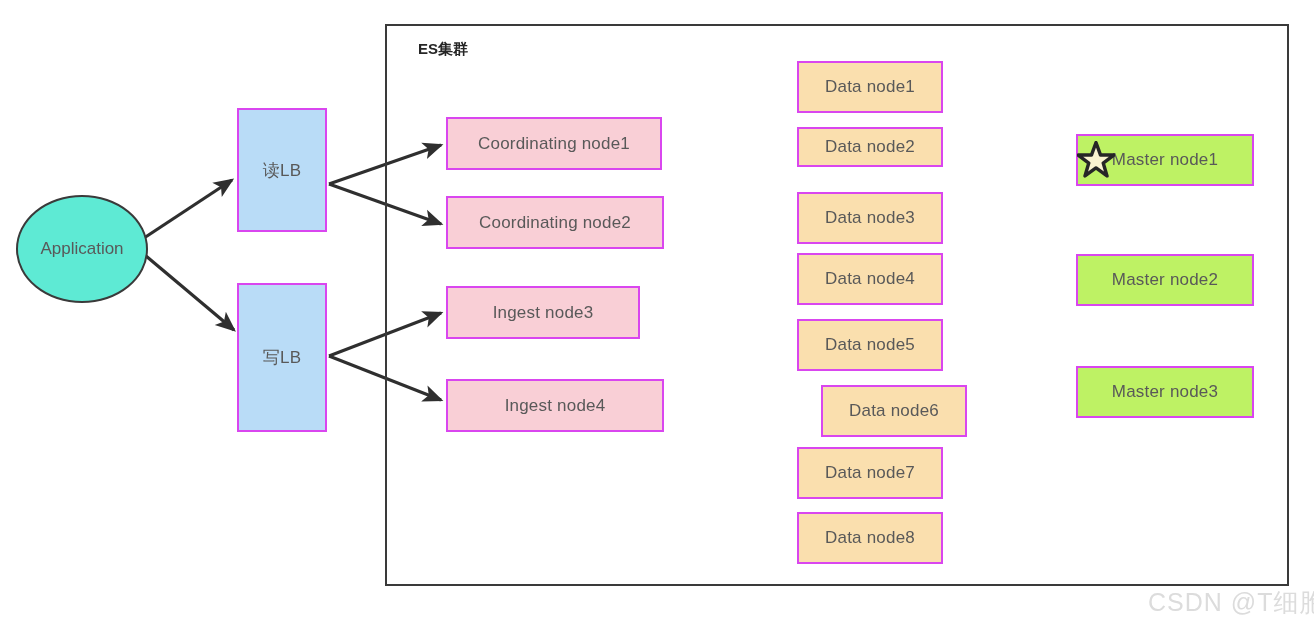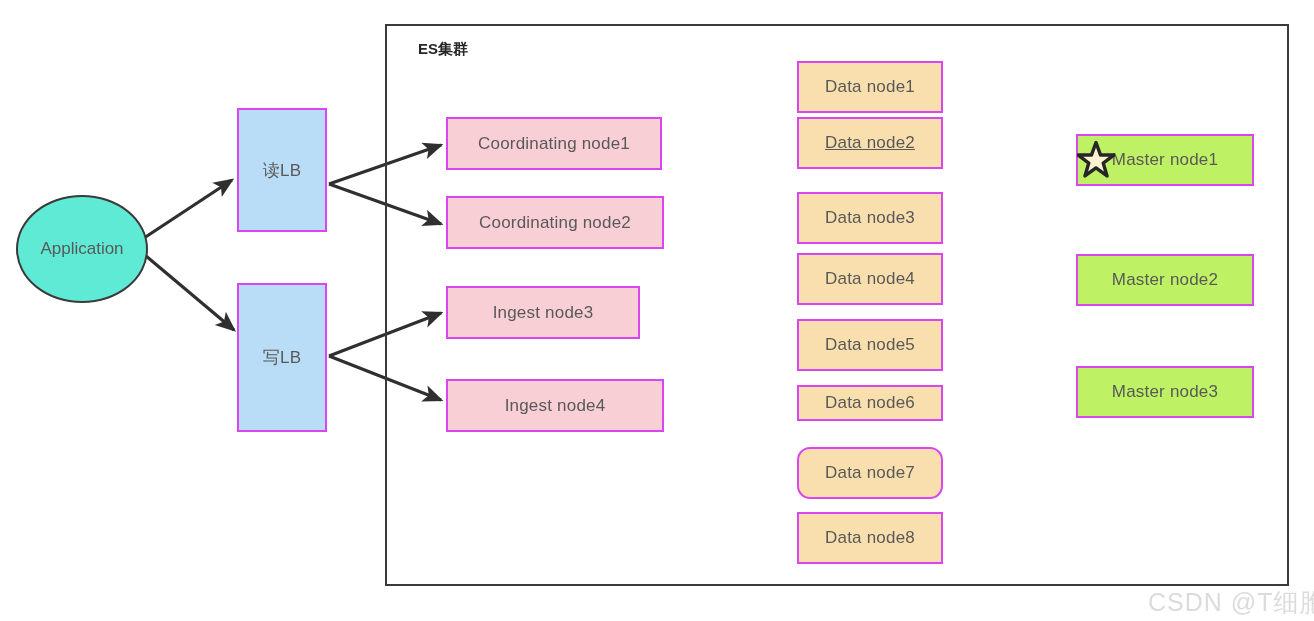--- a/index.html
+++ b/index.html
@@ -132,36 +132,36 @@
   <div class="node pink" style="left:446px; top:286px; width:194px; height:53px;">
     <span>Ingest node3</span>
   </div>
   <div class="node pink" style="left:446px; top:379px; width:218px; height:53px;">
     <span>Ingest node4</span>
   </div>
 
   <div class="node orange" style="left:797px; top:61px; width:146px; height:52px;">
     <span>Data node1</span>
   </div>
-  <div class="node orange" style="left:797px; top:117px; width:146px; height:52px;text-decoration:underline;">
+  <div class="node orange" style="left:797px; top:127px; width:146px; height:40px;">
     <span>Data node2</span>
   </div>
   <div class="node orange" style="left:797px; top:192px; width:146px; height:52px;">
     <span>Data node3</span>
   </div>
   <div class="node orange" style="left:797px; top:253px; width:146px; height:52px;">
     <span>Data node4</span>
   </div>
   <div class="node orange" style="left:797px; top:319px; width:146px; height:52px;">
     <span>Data node5</span>
   </div>
-  <div class="node orange" style="left:797px; top:385px; width:146px; height:36px;">
+  <div class="node orange" style="left:821px; top:385px; width:146px; height:52px;">
     <span>Data node6</span>
   </div>
-  <div class="node orange" style="left:797px; top:447px; width:146px; height:52px;border-radius:13px;">
+  <div class="node orange" style="left:797px; top:447px; width:146px; height:52px;">
     <span>Data node7</span>
   </div>
   <div class="node orange" style="left:797px; top:512px; width:146px; height:52px;">
     <span>Data node8</span>
   </div>
 
   <div class="node green" style="left:1076px; top:134px; width:178px; height:52px;">
     <span>Master node1</span>
   </div>
   <svg id="star-icon" viewBox="0 0 100 100" style="left:1077px; top:141px;">

